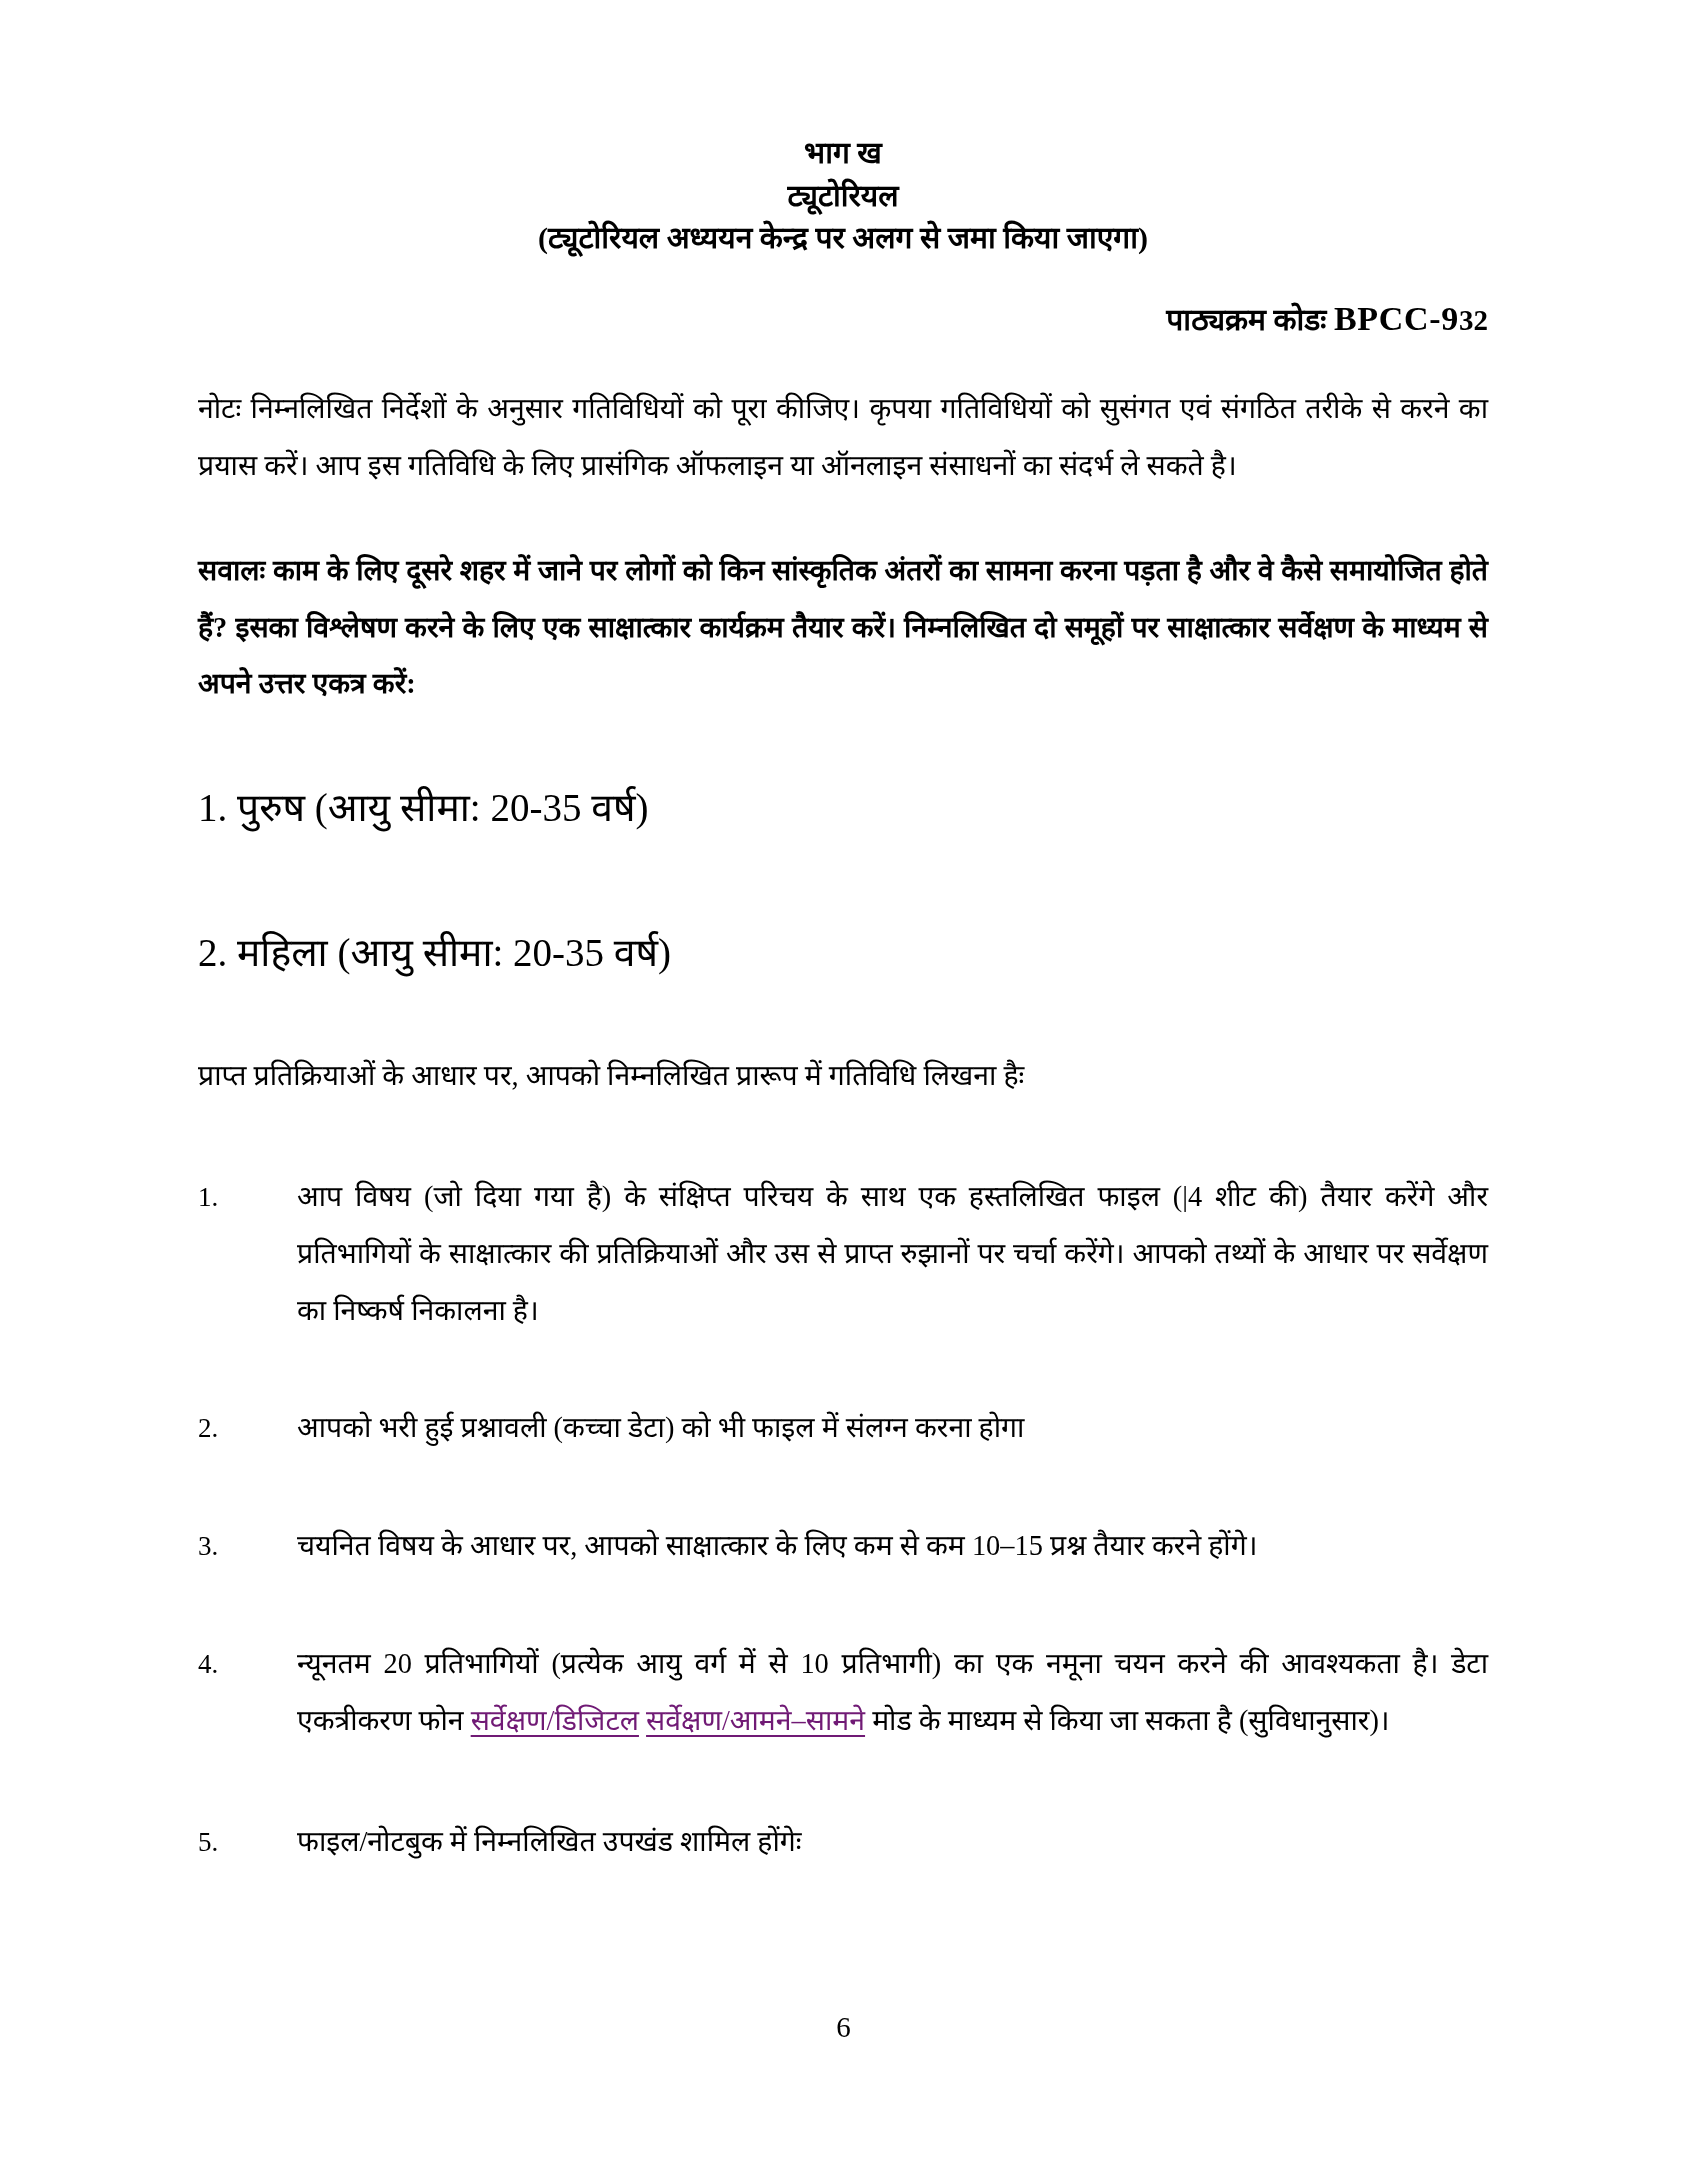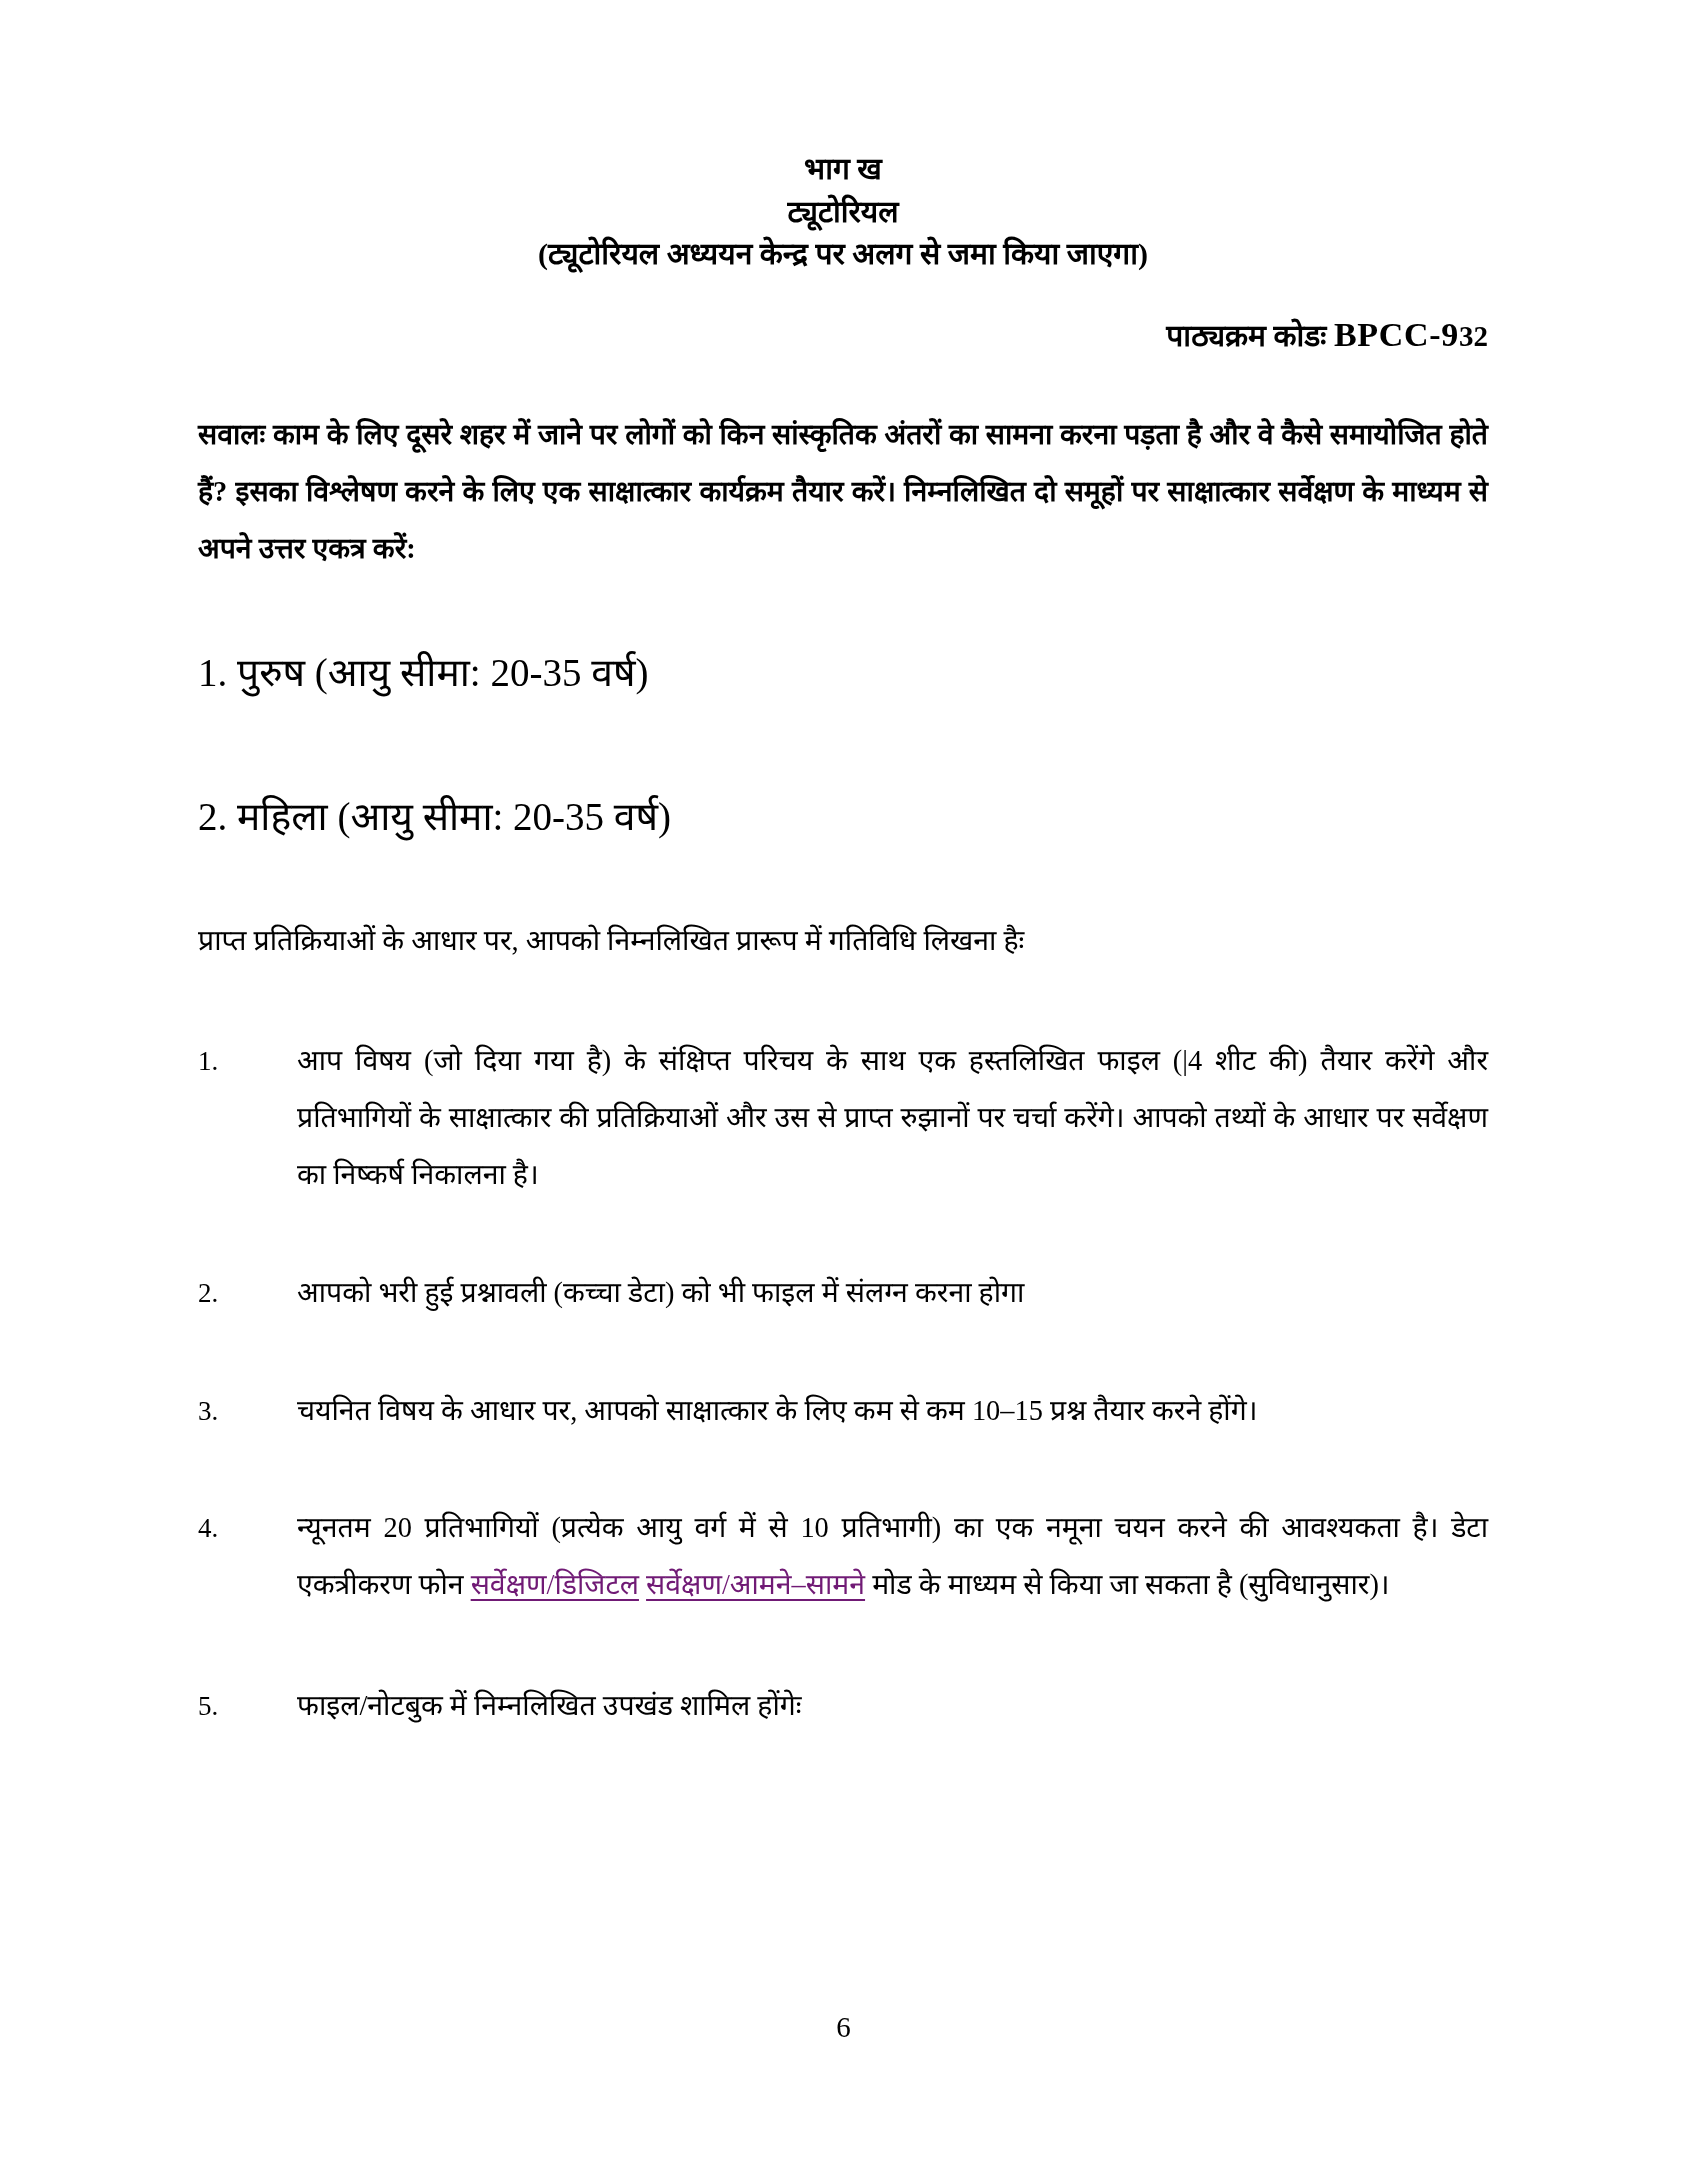--- a/index.html
+++ b/index.html
@@ -12,21 +12,21 @@
     width: 1687px;
     height: 2183px;
     background: #ffffff;
     color: #000000;
     font-family: "Liberation Serif", "DejaVu Sans", serif;
     overflow: hidden;
   }
   .content {
     position: absolute;
     left: 198px;
-    top: 148px;
+    top: 132px;
     width: 1290px;
   }
   .center-block {
     text-align: center;
     font-weight: bold;
     font-size: 30px;
     line-height: 1.42;
   }
   .right-block {
     margin-top: 34px;
@@ -97,20 +97,21 @@
     <div class="center-block">
       <div>भाग ख</div>
       <div>ट्यूटोरियल</div>
       <div>(ट्यूटोरियल अध्ययन केन्द्र पर अलग से जमा किया जाएगा)</div>
     </div>
 
     <div class="right-block">
       <div><span>पाठ्यक्रम कोडः </span><span class="code-main">BPCC-9</span><span class="code-small">32</span></div>
     </div>
 
+    <div class="para note-para">नोटः निम्नलिखित निर्देशों के अनुसार गतिविधियों को पूरा कीजिए। कृपया गतिविधियों को सुसंगत एवं संगठित तरीके से करने का प्रयास करें। आप इस गतिविधि के लिए प्रासंगिक ऑफलाइन या ऑनलाइन संसाधनों का संदर्भ ले सकते है।</div>
 
     <div class="para question-para">सवालः काम के लिए दूसरे शहर में जाने पर लोगों को किन सांस्कृतिक अंतरों का सामना करना पड़ता है और वे कैसे समायोजित होते हैं? इसका विश्लेषण करने के लिए एक साक्षात्कार कार्यक्रम तैयार करें। निम्नलिखित दो समूहों पर साक्षात्कार सर्वेक्षण के माध्यम से अपने उत्तर एकत्र करें:</div>
 
     <div class="group-line group-1"><span>1.</span>&nbsp;<span>पुरुष (आयु सीमा: 20-35 वर्ष)</span></div>
 
     <div class="group-line group-2"><span>2.</span>&nbsp;<span>महिला (आयु सीमा: 20-35 वर्ष)</span></div>
 
     <div class="para format-intro">प्राप्त प्रतिक्रियाओं के आधार पर, आपको निम्नलिखित प्रारूप में गतिविधि लिखना हैः</div>
 
     <div class="inst-list">

